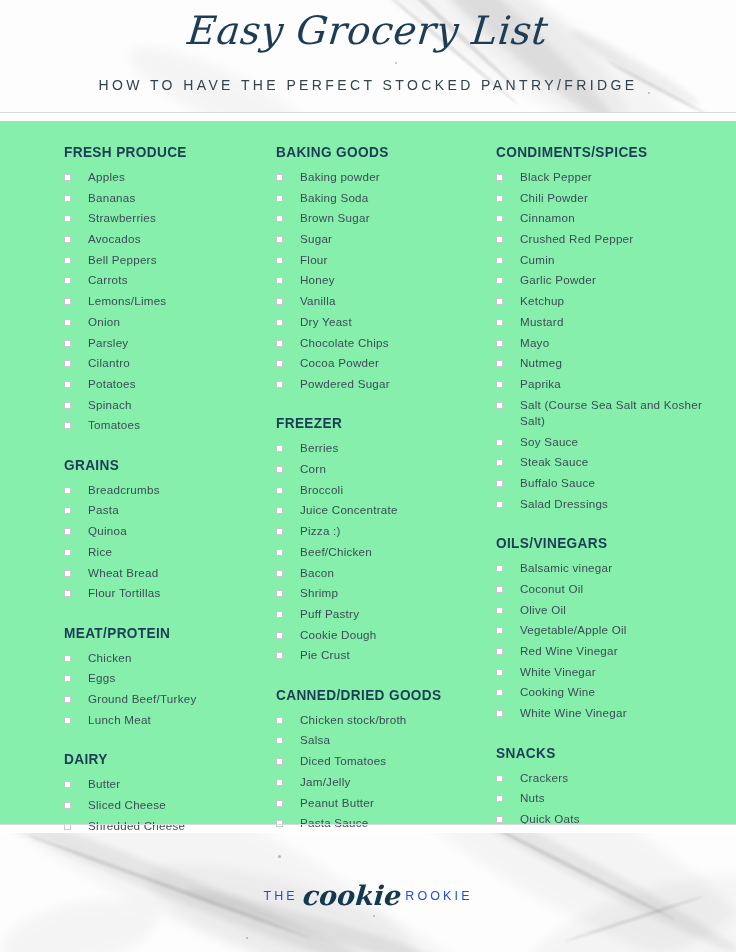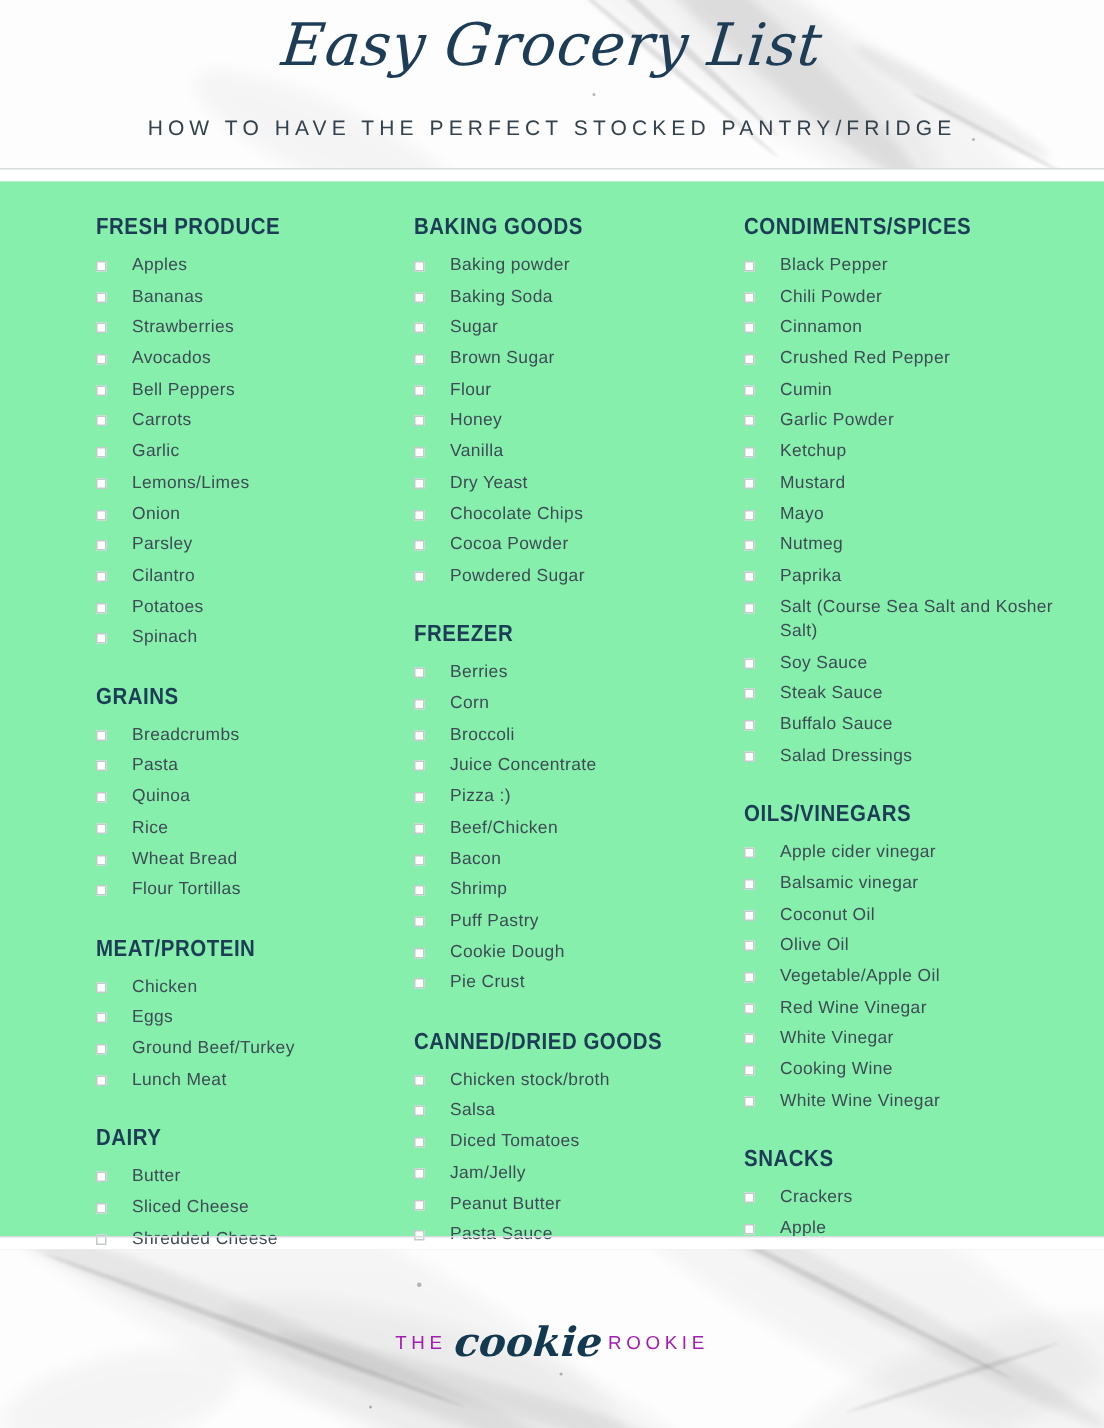--- a/index.html
+++ b/index.html
@@ -108,21 +108,21 @@
   #footer{top:833px;height:119px;}
   .logo{
     position:absolute;left:0;right:0;top:47px;
     text-align:center;
     z-index:3;
     white-space:nowrap;
   }
   .logo .word{
     font-size:12.5px;
     letter-spacing:3.1px;
-    color:#a21caf;
+    color:#1d4ed8;
     vertical-align:middle;
   }
   .logo .script{
     font-family:"DejaVu Serif",serif;
     font-style:italic;
     font-weight:700;
     font-size:27px;
     color:#12394f;
     letter-spacing:0px;
     vertical-align:middle;
@@ -177,24 +177,20 @@
           <div class="item">
             <span class="cb"></span>
             <span class="lbl">Bell Peppers</span>
           </div>
           <div class="item">
             <span class="cb"></span>
             <span class="lbl">Carrots</span>
           </div>
           <div class="item">
             <span class="cb"></span>
-            <span class="lbl">Garlic</span>
-          </div>
-          <div class="item">
-            <span class="cb"></span>
             <span class="lbl">Lemons/Limes</span>
           </div>
           <div class="item">
             <span class="cb"></span>
             <span class="lbl">Onion</span>
           </div>
           <div class="item">
             <span class="cb"></span>
             <span class="lbl">Parsley</span>
           </div>
@@ -202,20 +198,24 @@
             <span class="cb"></span>
             <span class="lbl">Cilantro</span>
           </div>
           <div class="item">
             <span class="cb"></span>
             <span class="lbl">Potatoes</span>
           </div>
           <div class="item">
             <span class="cb"></span>
             <span class="lbl">Spinach</span>
+          </div>
+          <div class="item">
+            <span class="cb"></span>
+            <span class="lbl">Tomatoes</span>
           </div>
         </div>
         <div class="section">
           <div class="sec-title">GRAINS</div>
           <div class="item">
             <span class="cb"></span>
             <span class="lbl">Breadcrumbs</span>
           </div>
           <div class="item">
             <span class="cb"></span>
@@ -291,25 +291,25 @@
           <div class="item">
             <span class="cb"></span>
             <span class="lbl">Baking powder</span>
           </div>
           <div class="item">
             <span class="cb"></span>
             <span class="lbl">Baking Soda</span>
           </div>
           <div class="item">
             <span class="cb"></span>
+            <span class="lbl">Brown Sugar</span>
+          </div>
+          <div class="item">
+            <span class="cb"></span>
             <span class="lbl">Sugar</span>
-          </div>
-          <div class="item">
-            <span class="cb"></span>
-            <span class="lbl">Brown Sugar</span>
           </div>
           <div class="item">
             <span class="cb"></span>
             <span class="lbl">Flour</span>
           </div>
           <div class="item">
             <span class="cb"></span>
             <span class="lbl">Honey</span>
           </div>
           <div class="item">
@@ -485,24 +485,20 @@
           </div>
           <div class="item">
             <span class="cb"></span>
             <span class="lbl">Salad Dressings</span>
           </div>
         </div>
         <div class="section">
           <div class="sec-title">OILS/VINEGARS</div>
           <div class="item">
             <span class="cb"></span>
-            <span class="lbl">Apple cider vinegar</span>
-          </div>
-          <div class="item">
-            <span class="cb"></span>
             <span class="lbl">Balsamic vinegar</span>
           </div>
           <div class="item">
             <span class="cb"></span>
             <span class="lbl">Coconut Oil</span>
           </div>
           <div class="item">
             <span class="cb"></span>
             <span class="lbl">Olive Oil</span>
           </div>
@@ -528,21 +524,21 @@
           </div>
         </div>
         <div class="section">
           <div class="sec-title">SNACKS</div>
           <div class="item">
             <span class="cb"></span>
             <span class="lbl">Crackers</span>
           </div>
           <div class="item">
             <span class="cb"></span>
-            <span class="lbl">Apple</span>
+            <span class="lbl">Nuts</span>
           </div>
           <div class="item">
             <span class="cb"></span>
             <span class="lbl">Quick Oats</span>
           </div>
           <div class="item">
             <span class="cb"></span>
             <span class="lbl">Popcorn</span>
           </div>
           <div class="item">

